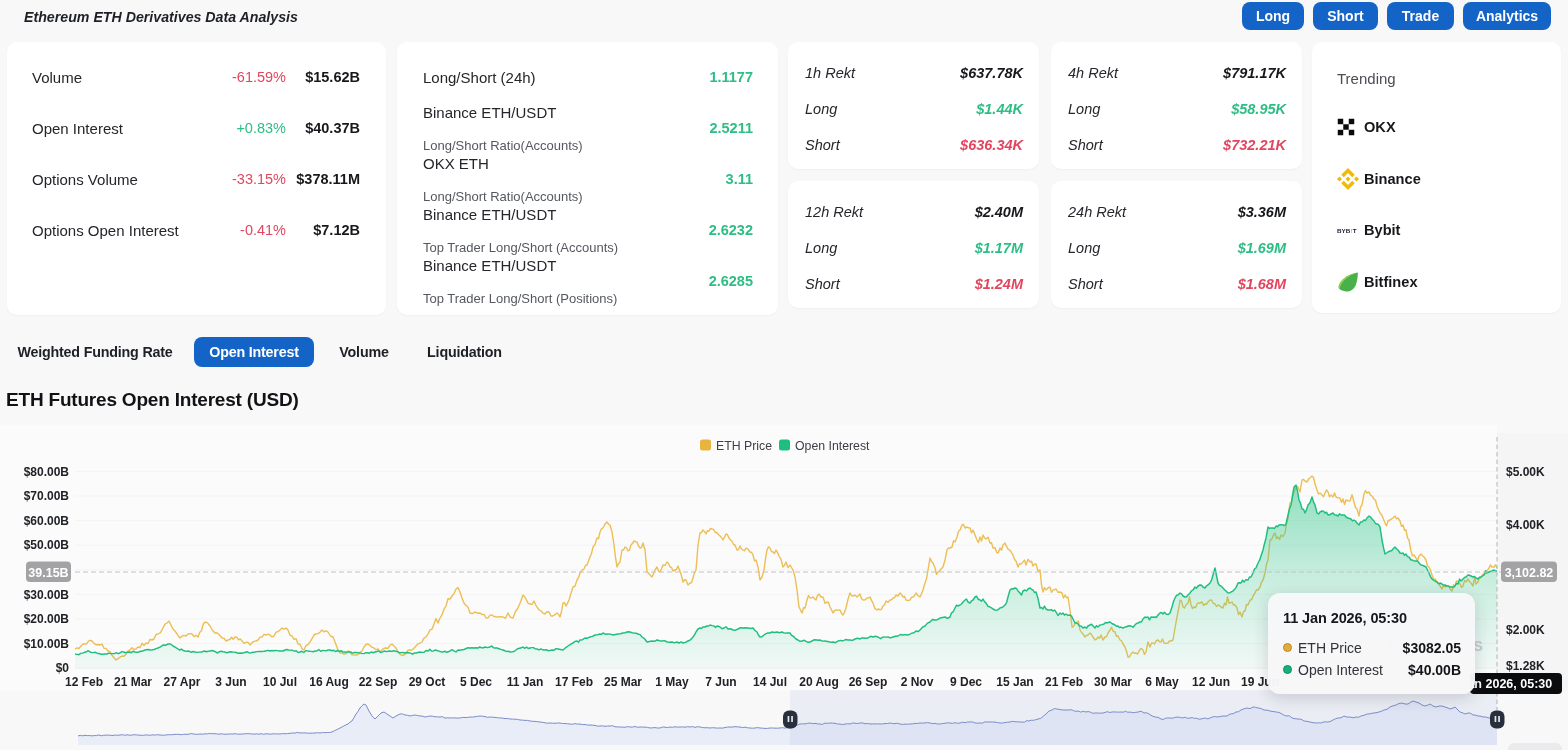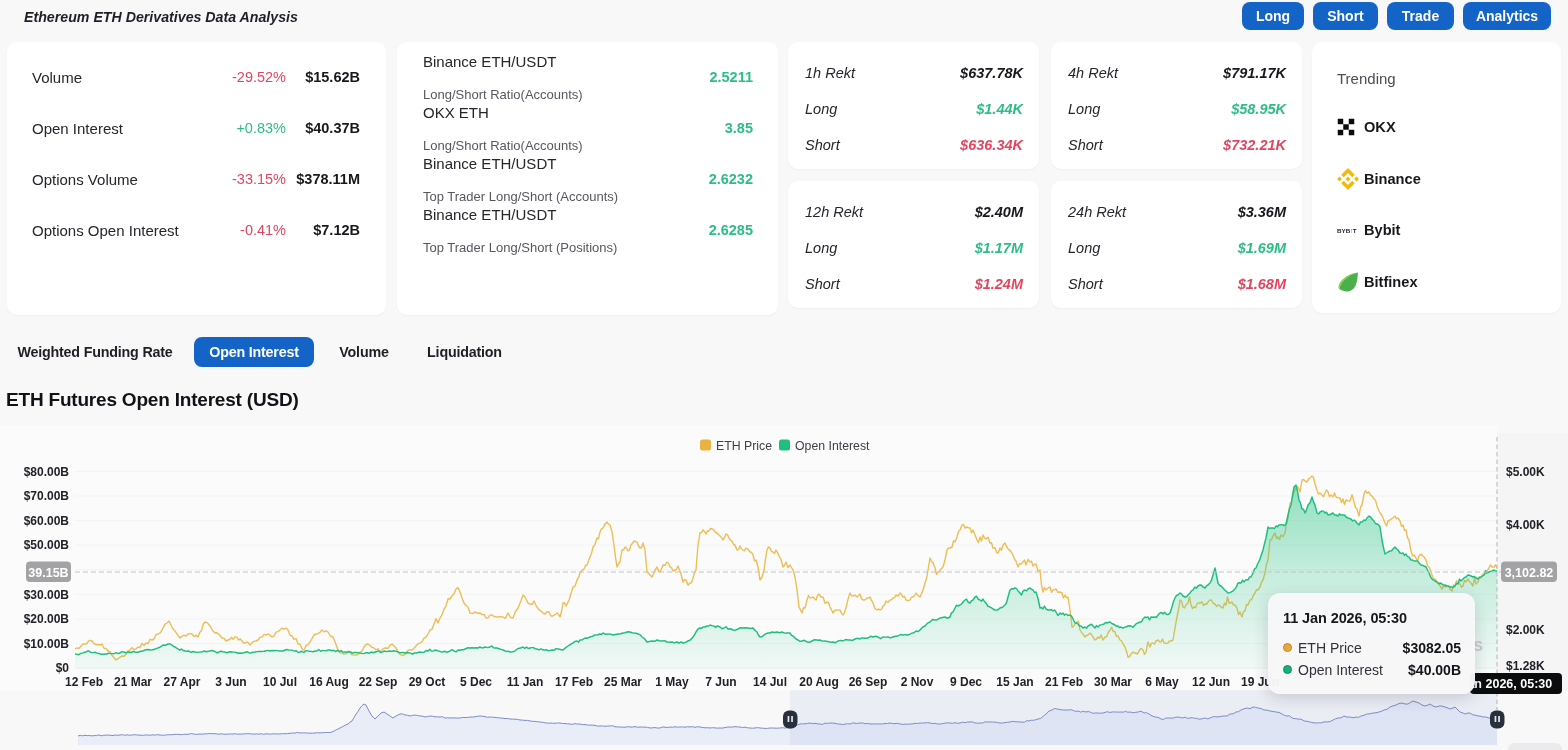--- a/index.html
+++ b/index.html
@@ -55,21 +55,21 @@
 <div id="page">
 <div id="h1t">Ethereum ETH Derivatives Data Analysis</div>
 <div class="btn" style="left:1242px;width:62px">Long</div>
 <div class="btn" style="left:1313px;width:65px">Short</div>
 <div class="btn" style="left:1387px;width:67px">Trade</div>
 <div class="btn" style="left:1463px;width:88px">Analytics</div>
 <div class="card" style="left:7px;top:42px;width:379px;height:273px">
 <div class="c1in">
 <div class="r3">
           <span class="lab">Volume</span>
-          <span class="pct red">-29.52%</span>
+          <span class="pct red">-61.59%</span>
           <span class="val">$15.62B</span>
         </div>
 <div class="r3">
           <span class="lab">Open Interest</span>
           <span class="pct grn">+0.83%</span>
           <span class="val">$40.37B</span>
         </div>
 <div class="r3">
           <span class="lab">Options Volume</span>
           <span class="pct red">-33.15%</span>
@@ -77,33 +77,37 @@
         </div>
 <div class="r3">
           <span class="lab">Options Open Interest</span>
           <span class="pct red">-0.41%</span>
           <span class="val">$7.12B</span>
         </div>
 </div>
     </div>
 <div class="card" style="left:397px;top:42px;width:381px;height:273px">
 <div class="c2in">
+<div class="lsr">
+          <div class="lab">Long/Short (24h)</div>
+          <span class="lsv">1.1177</span>
+        </div>
 <div class="lsr">
           <div>
             <div class="lab">Binance ETH/USDT</div>
             <div class="sub">Long/Short Ratio(Accounts)</div>
           </div>
           <span class="lsv">2.5211</span>
         </div>
 <div class="lsr">
           <div>
             <div class="lab">OKX ETH</div>
             <div class="sub">Long/Short Ratio(Accounts)</div>
           </div>
-          <span class="lsv">3.85</span>
+          <span class="lsv">3.11</span>
         </div>
 <div class="lsr">
           <div>
             <div class="lab">Binance ETH/USDT</div>
             <div class="sub">Top Trader Long/Short (Accounts)</div>
           </div>
           <span class="lsv">2.6232</span>
         </div>
 <div class="lsr">
           <div>

